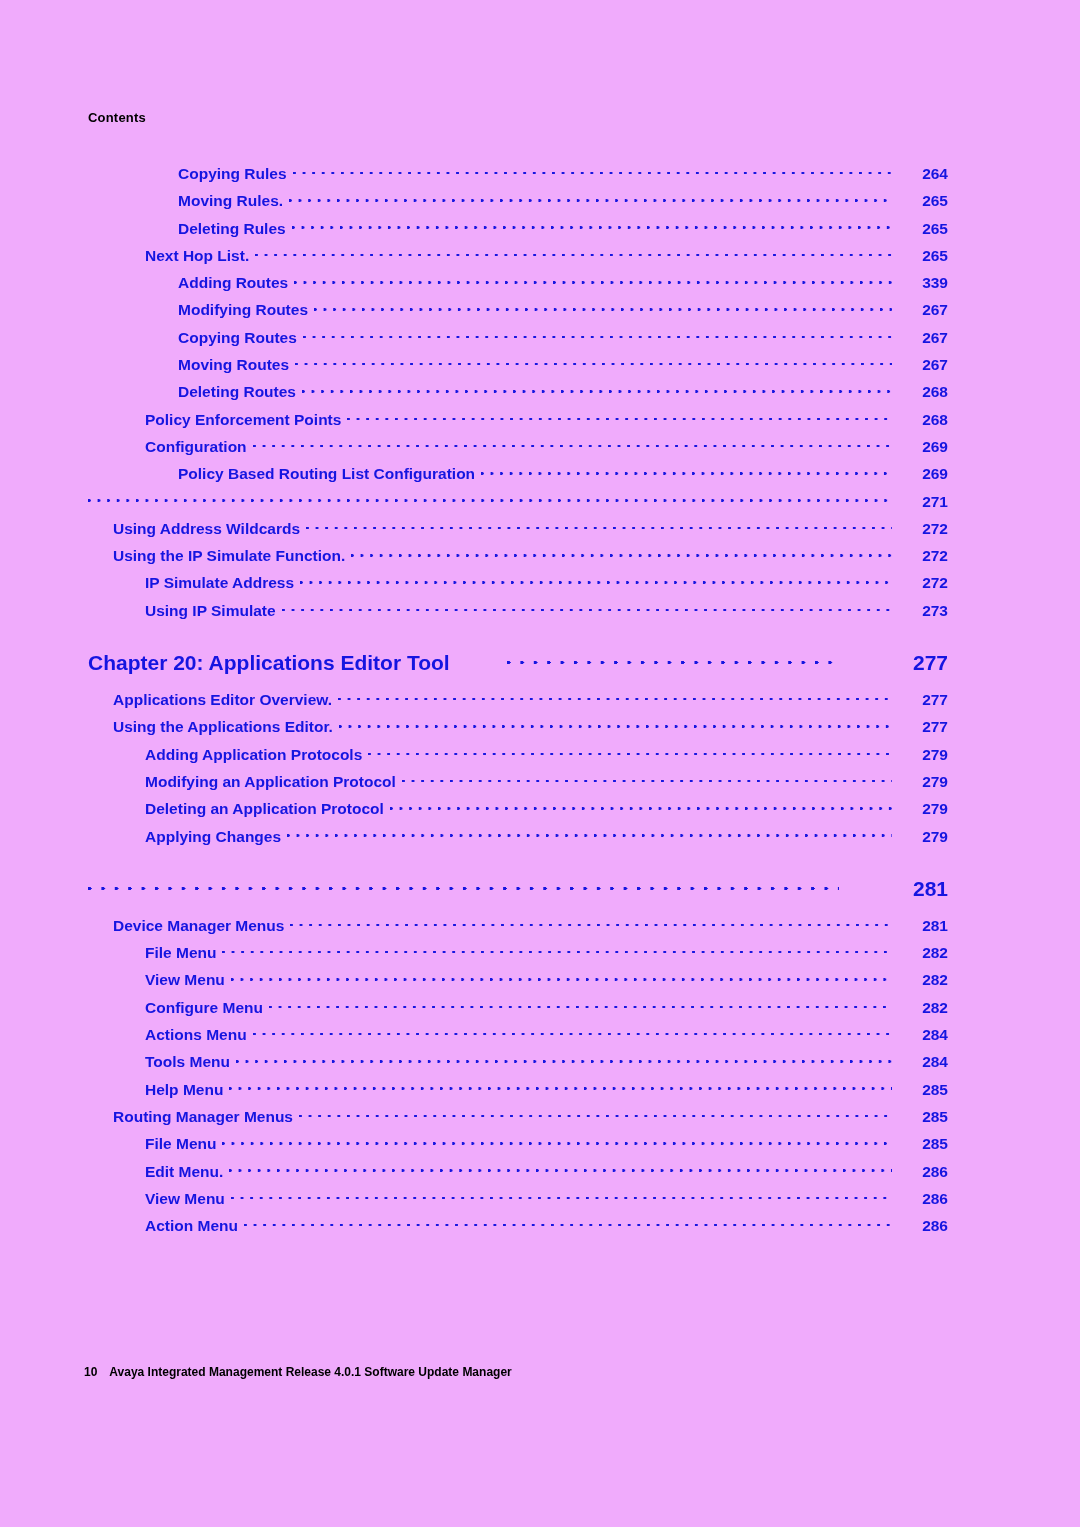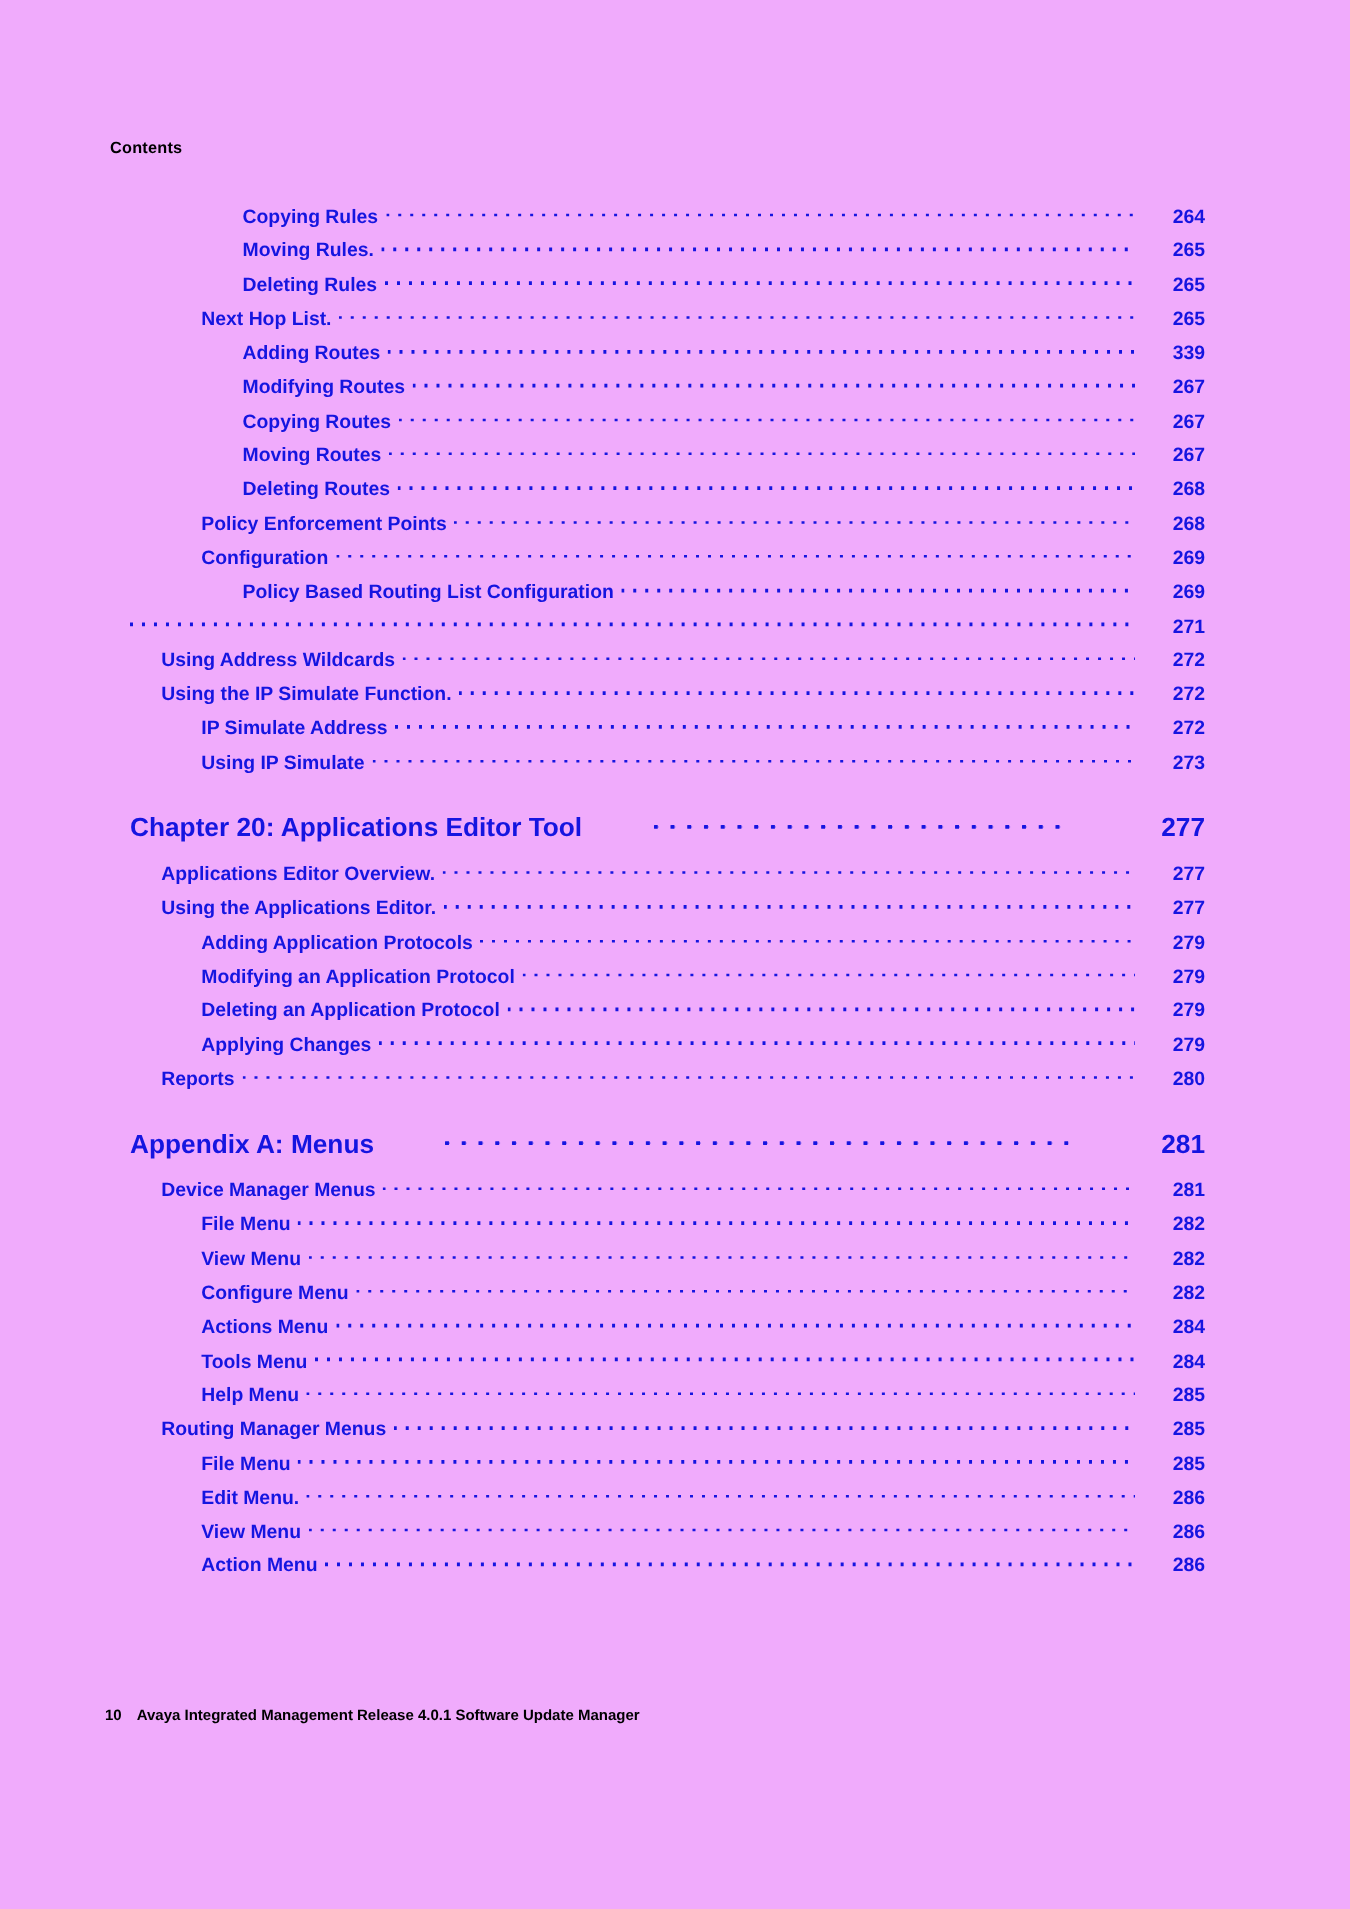--- a/index.html
+++ b/index.html
@@ -35,21 +35,20 @@
     color: #000000;
     letter-spacing: 0.2px;
   }
 
   
   .toc {
     position: absolute;
     left: 88px;
     top: 160px;
     width: 860px;
-    margin-left: 16px;
   }
 
   .toc-row {
     display: flex;
     align-items: baseline;
     width: 100%;
     color: #1515e0;
     font-weight: bold;
     font-size: 15.5px;
     line-height: 27.3px;
@@ -243,27 +242,21 @@
       <div class="toc-row lvl2">
         <span class="title">Deleting an Application Protocol</span>
         <span class="leader"></span>
         <span class="pageno">279</span>
       </div>
       <div class="toc-row lvl2">
         <span class="title">Applying Changes</span>
         <span class="leader"></span>
         <span class="pageno">279</span>
       </div>
-      <div class="toc-row lvl1">
-        <span class="title">Reports</span>
-        <span class="leader"></span>
-        <span class="pageno">280</span>
-      </div>
       <div class="toc-row chapter gap-before gap-after">
-        <span class="title">Appendix A: Menus</span>
         <span class="leader"></span>
         <span class="pageno">281</span>
       </div>
       <div class="toc-row lvl1">
         <span class="title">Device Manager Menus</span>
         <span class="leader"></span>
         <span class="pageno">281</span>
       </div>
       <div class="toc-row lvl2">
         <span class="title">File Menu</span>

